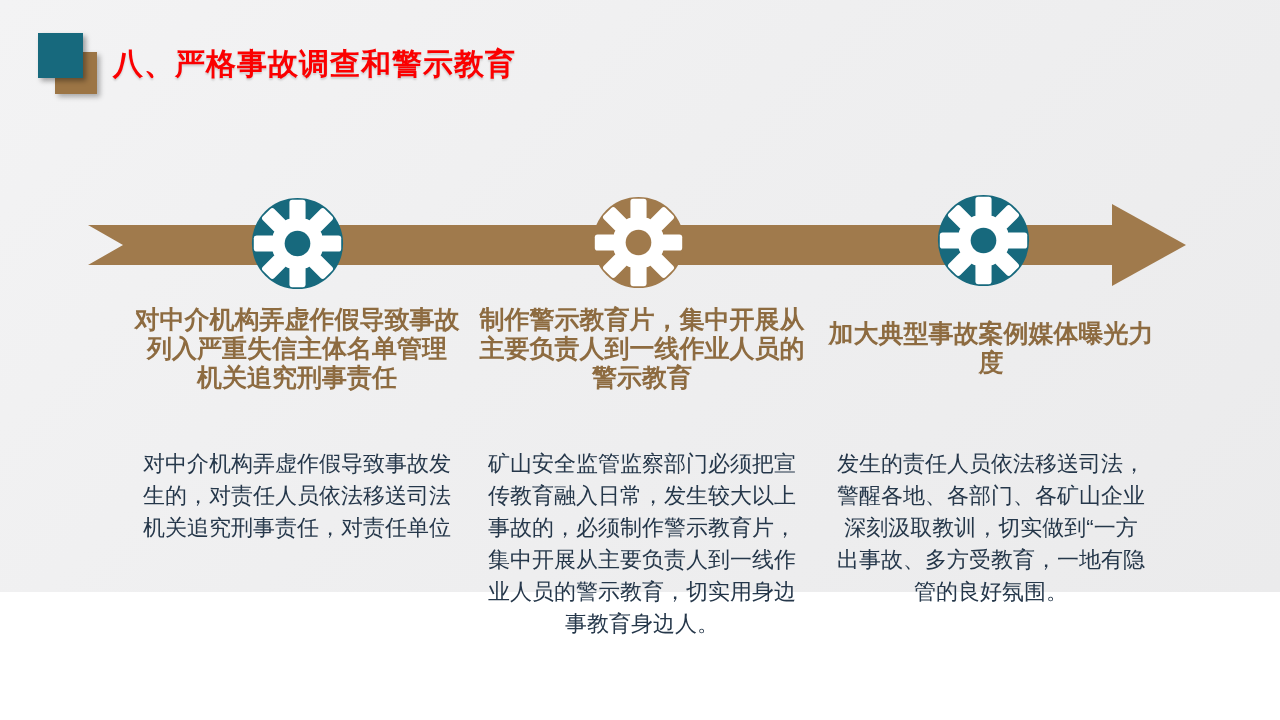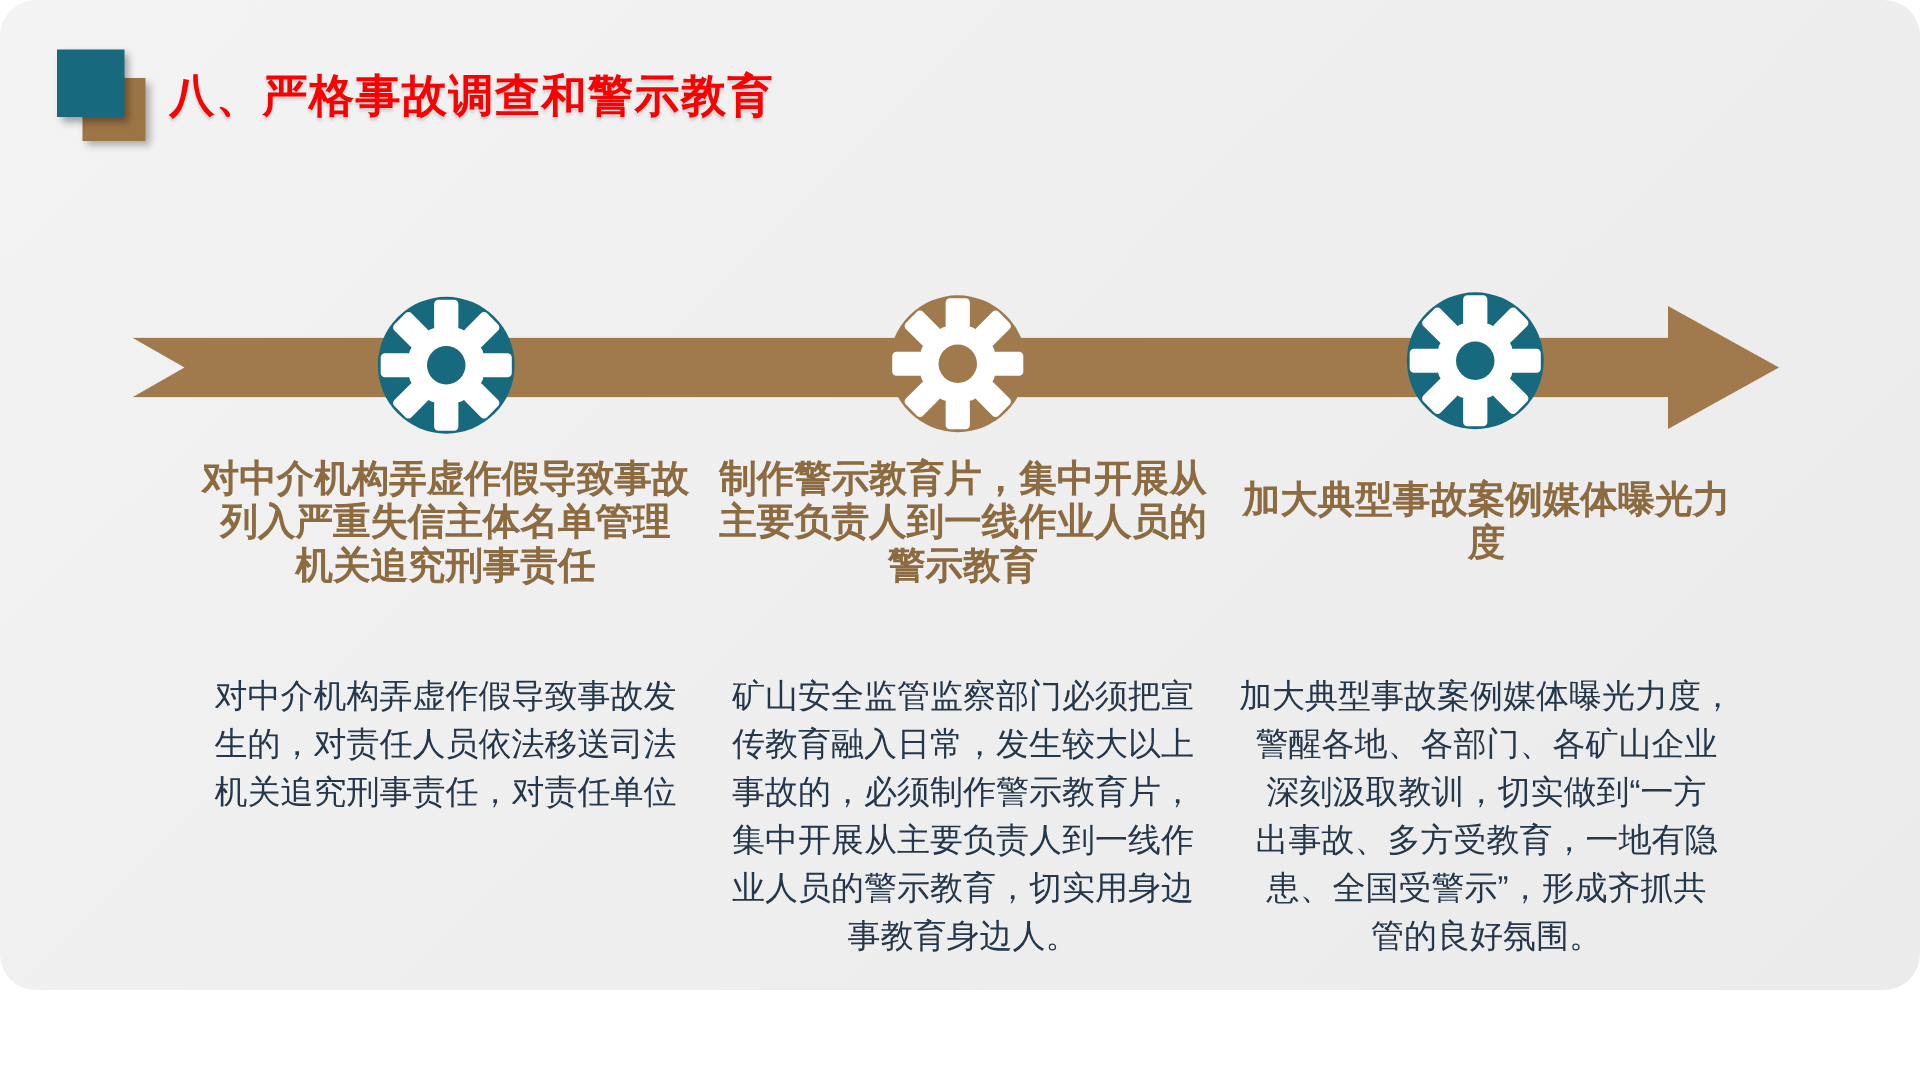--- a/index.html
+++ b/index.html
@@ -2,23 +2,22 @@
 <html><head>
 <meta charset="utf-8">
 <style>
   html,body{margin:0;padding:0;}
   body{
     width:1280px;height:720px;
     font-family:"Liberation Sans","DejaVu Sans",sans-serif;
     overflow:hidden;
   }
   .slide{
-    position:relative;width:1280px;height:660px;
+    position:relative;width:1280px;height:592px;
     background:linear-gradient(135deg,#f3f3f4 0%,#efeff0 45%,#ebebec 100%);
-    border-radius:24px;
   }
 
   
   .title-square-teal{
     position:absolute;left:38px;top:33px;width:45px;height:45px;
     background:#17697d;box-shadow:3px 3px 5px rgba(0,0,0,.35);z-index:2;
   }
   .title-square-brown{
     position:absolute;left:55px;top:52px;width:42px;height:42px;
     background:#9c7545;box-shadow:3px 3px 5px rgba(0,0,0,.3);z-index:1;
@@ -156,22 +155,21 @@
       <div>事教育身边人。</div>
     </div>
   </div>
 
   <div class="col col-3">
     <div class="col-heading">
       <div>加大典型事故案例媒体曝光力</div>
       <div>度</div>
     </div>
     <div class="col-body">
-      <div>加大典型事故案例媒体曝光力度，</div>
+      <div>发生的责任人员依法移送司法，</div>
       <div>警醒各地、各部门、各矿山企业</div>
       <div>深刻汲取教训，切实做到“一方</div>
       <div>出事故、多方受教育，一地有隐</div>
-      <div>患、全国受警示”，形成齐抓共</div>
       <div>管的良好氛围。</div>
     </div>
   </div>
 
 </div>
 
 </body></html>

